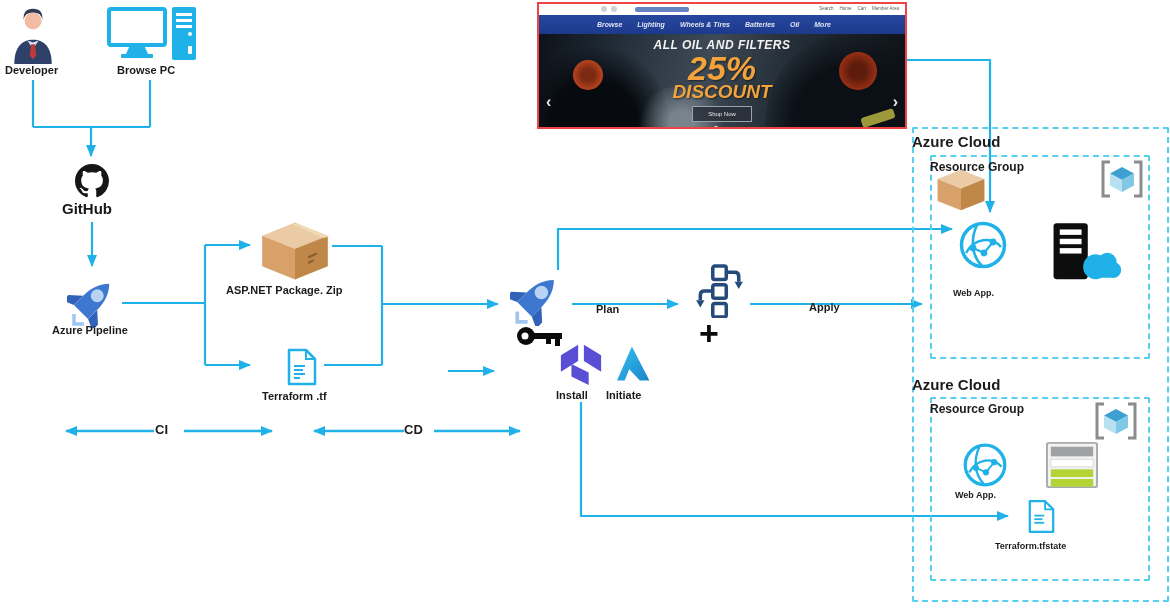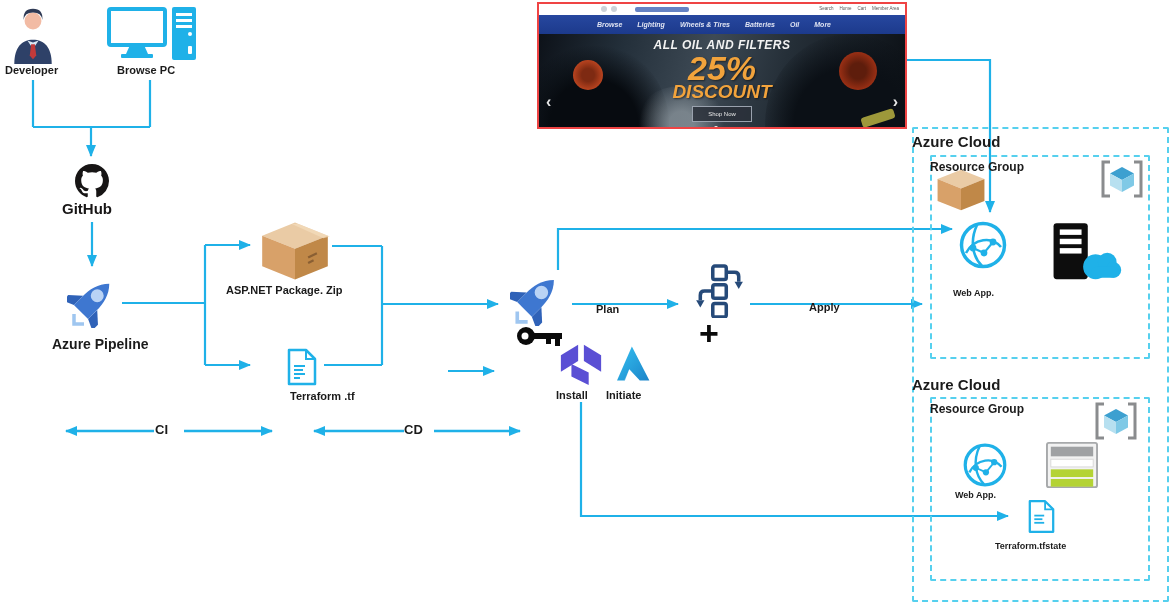--- a/index.html
+++ b/index.html
@@ -114,41 +114,41 @@
 
   <svg class="abs" style="left:67px;top:276px;" width="52" height="52" viewBox="0 0 52 52">
     <g transform="rotate(45 26 24)">
       <path d="M16,28 L5,38 L5,46 L16,41 Z" fill="#2f62b8"></path>
       <path d="M36,28 L47,38 L47,46 L36,41 Z" fill="#2f62b8"></path>
       <path d="M26,1 C34,9 36,19 36,29 L36,41 L16,41 L16,29 C16,19 18,9 26,1 Z" fill="#3e77d0"></path>
       <circle cx="26" cy="18" r="6.5" fill="#b9d3f5"></circle>
     </g>
     <path d="M7,38 V48 H17" stroke="#9fc6f0" stroke-width="3.5" fill="none"></path>
   </svg>
-  <div class="lbl" style="left:52px;top:336px;width:80px;font-size:14px;">Azure Pipeline</div>
+  <div class="lbl" style="left:52px;top:324px;width:80px;font-size:11px;">Azure Pipeline</div>
 
   <svg class="abs" style="left:260px;top:222px;" width="70" height="58" viewBox="0 0 64 52">
     <polygon points="32,0 62,12 32,24 2,12" fill="#eacba5"></polygon>
     <polygon points="2,12 32,24 32,52 2,40" fill="#d8a169"></polygon>
     <polygon points="32,24 62,12 62,40 32,52" fill="#c08848"></polygon>
     <polygon points="29,1.2 35,1.2 64,12.8 58,14.4" fill="#f3ddbd" opacity="0.7"></polygon>
     <line x1="44" y1="32" x2="52" y2="28" stroke="#8a5f33" stroke-width="2"></line>
     <line x1="44" y1="37" x2="49" y2="34.5" stroke="#8a5f33" stroke-width="2"></line>
   </svg>
   <div class="lbl" style="left:226px;top:284px;width:140px;font-size:11px;">ASP.NET Package. Zip</div>
 
   <svg class="abs" style="left:287px;top:348px;" width="30" height="38" viewBox="0 0 30 38">
     <path d="M2,2 H19 L28,11 V36 H2 Z" fill="#ffffff" stroke="#1fb1e8" stroke-width="2.5" stroke-linejoin="round"></path>
     <path d="M19,2 V11 H28" fill="none" stroke="#1fb1e8" stroke-width="2"></path>
     <line x1="7" y1="18" x2="18" y2="18" stroke="#1fb1e8" stroke-width="2"></line>
     <line x1="7" y1="22" x2="16" y2="22" stroke="#1fb1e8" stroke-width="2"></line>
     <line x1="7" y1="26" x2="18" y2="26" stroke="#1fb1e8" stroke-width="2"></line>
     <line x1="7" y1="30" x2="13" y2="30" stroke="#1fb1e8" stroke-width="2"></line>
   </svg>
-  <div class="lbl" style="left:262px;top:390px;width:80px;font-size:11px;margin-left:28px;">Terraform .tf</div>
+  <div class="lbl" style="left:262px;top:390px;width:80px;font-size:11px;">Terraform .tf</div>
 
   <svg class="abs" style="left:510px;top:272px;" width="54" height="54" viewBox="0 0 52 52">
     <g transform="rotate(45 26 24)">
       <path d="M16,28 L5,38 L5,46 L16,41 Z" fill="#2f62b8"></path>
       <path d="M36,28 L47,38 L47,46 L36,41 Z" fill="#2f62b8"></path>
       <path d="M26,1 C34,9 36,19 36,29 L36,41 L16,41 L16,29 C16,19 18,9 26,1 Z" fill="#3e77d0"></path>
       <circle cx="26" cy="18" r="6.5" fill="#b9d3f5"></circle>
     </g>
     <path d="M7,38 V48 H17" stroke="#9fc6f0" stroke-width="3.5" fill="none"></path>
   </svg>

